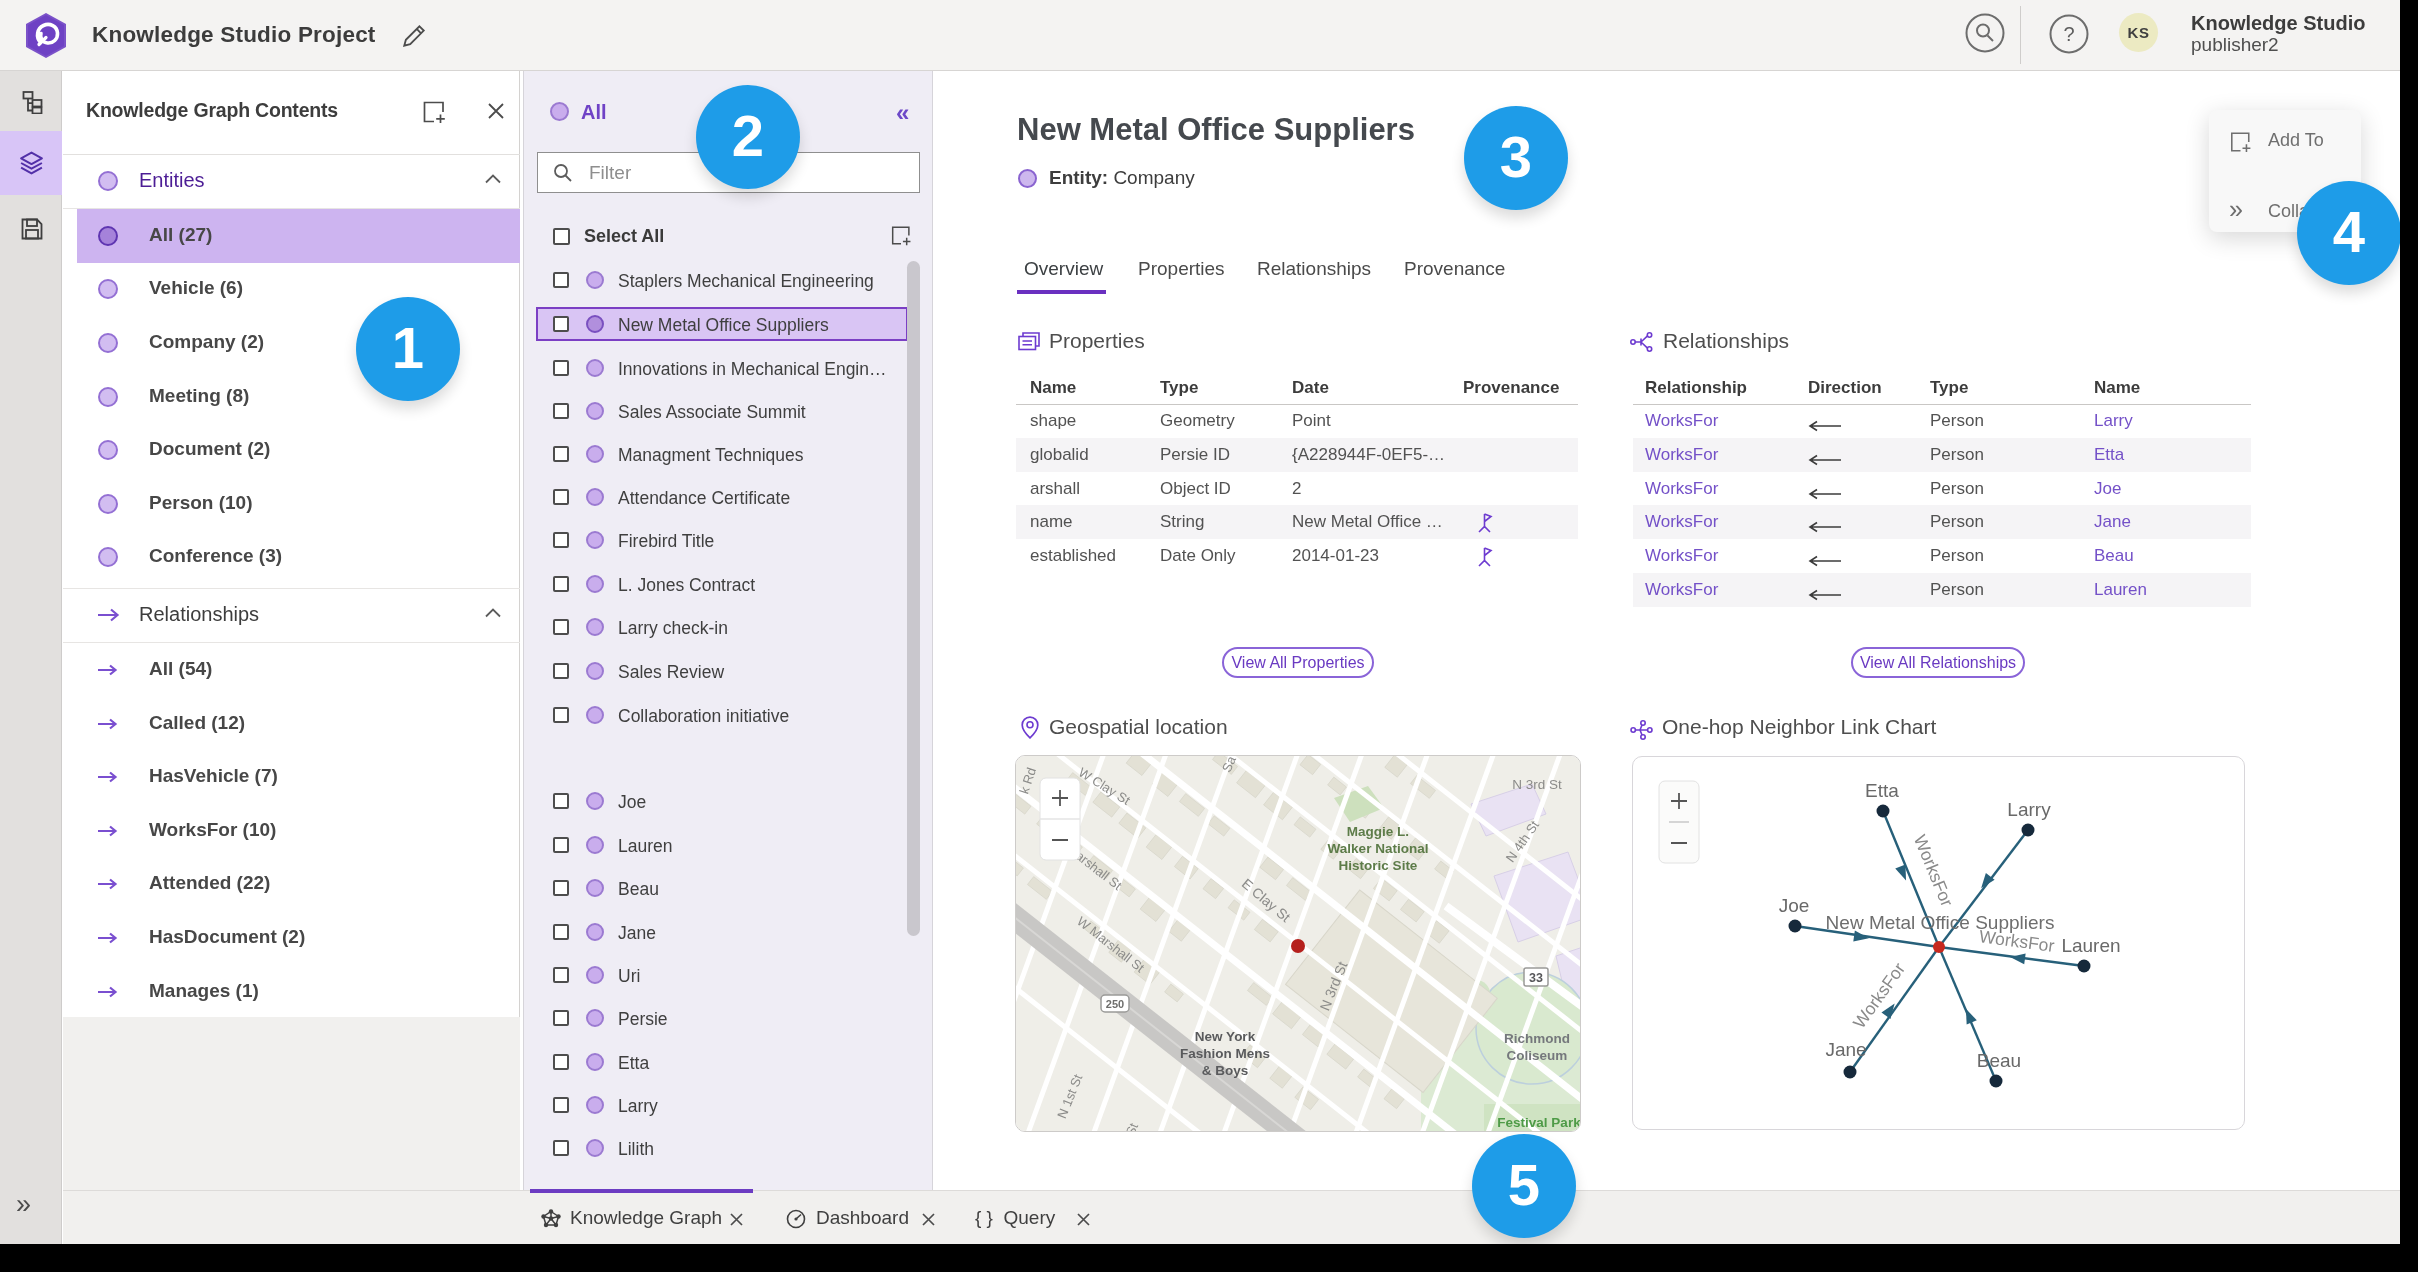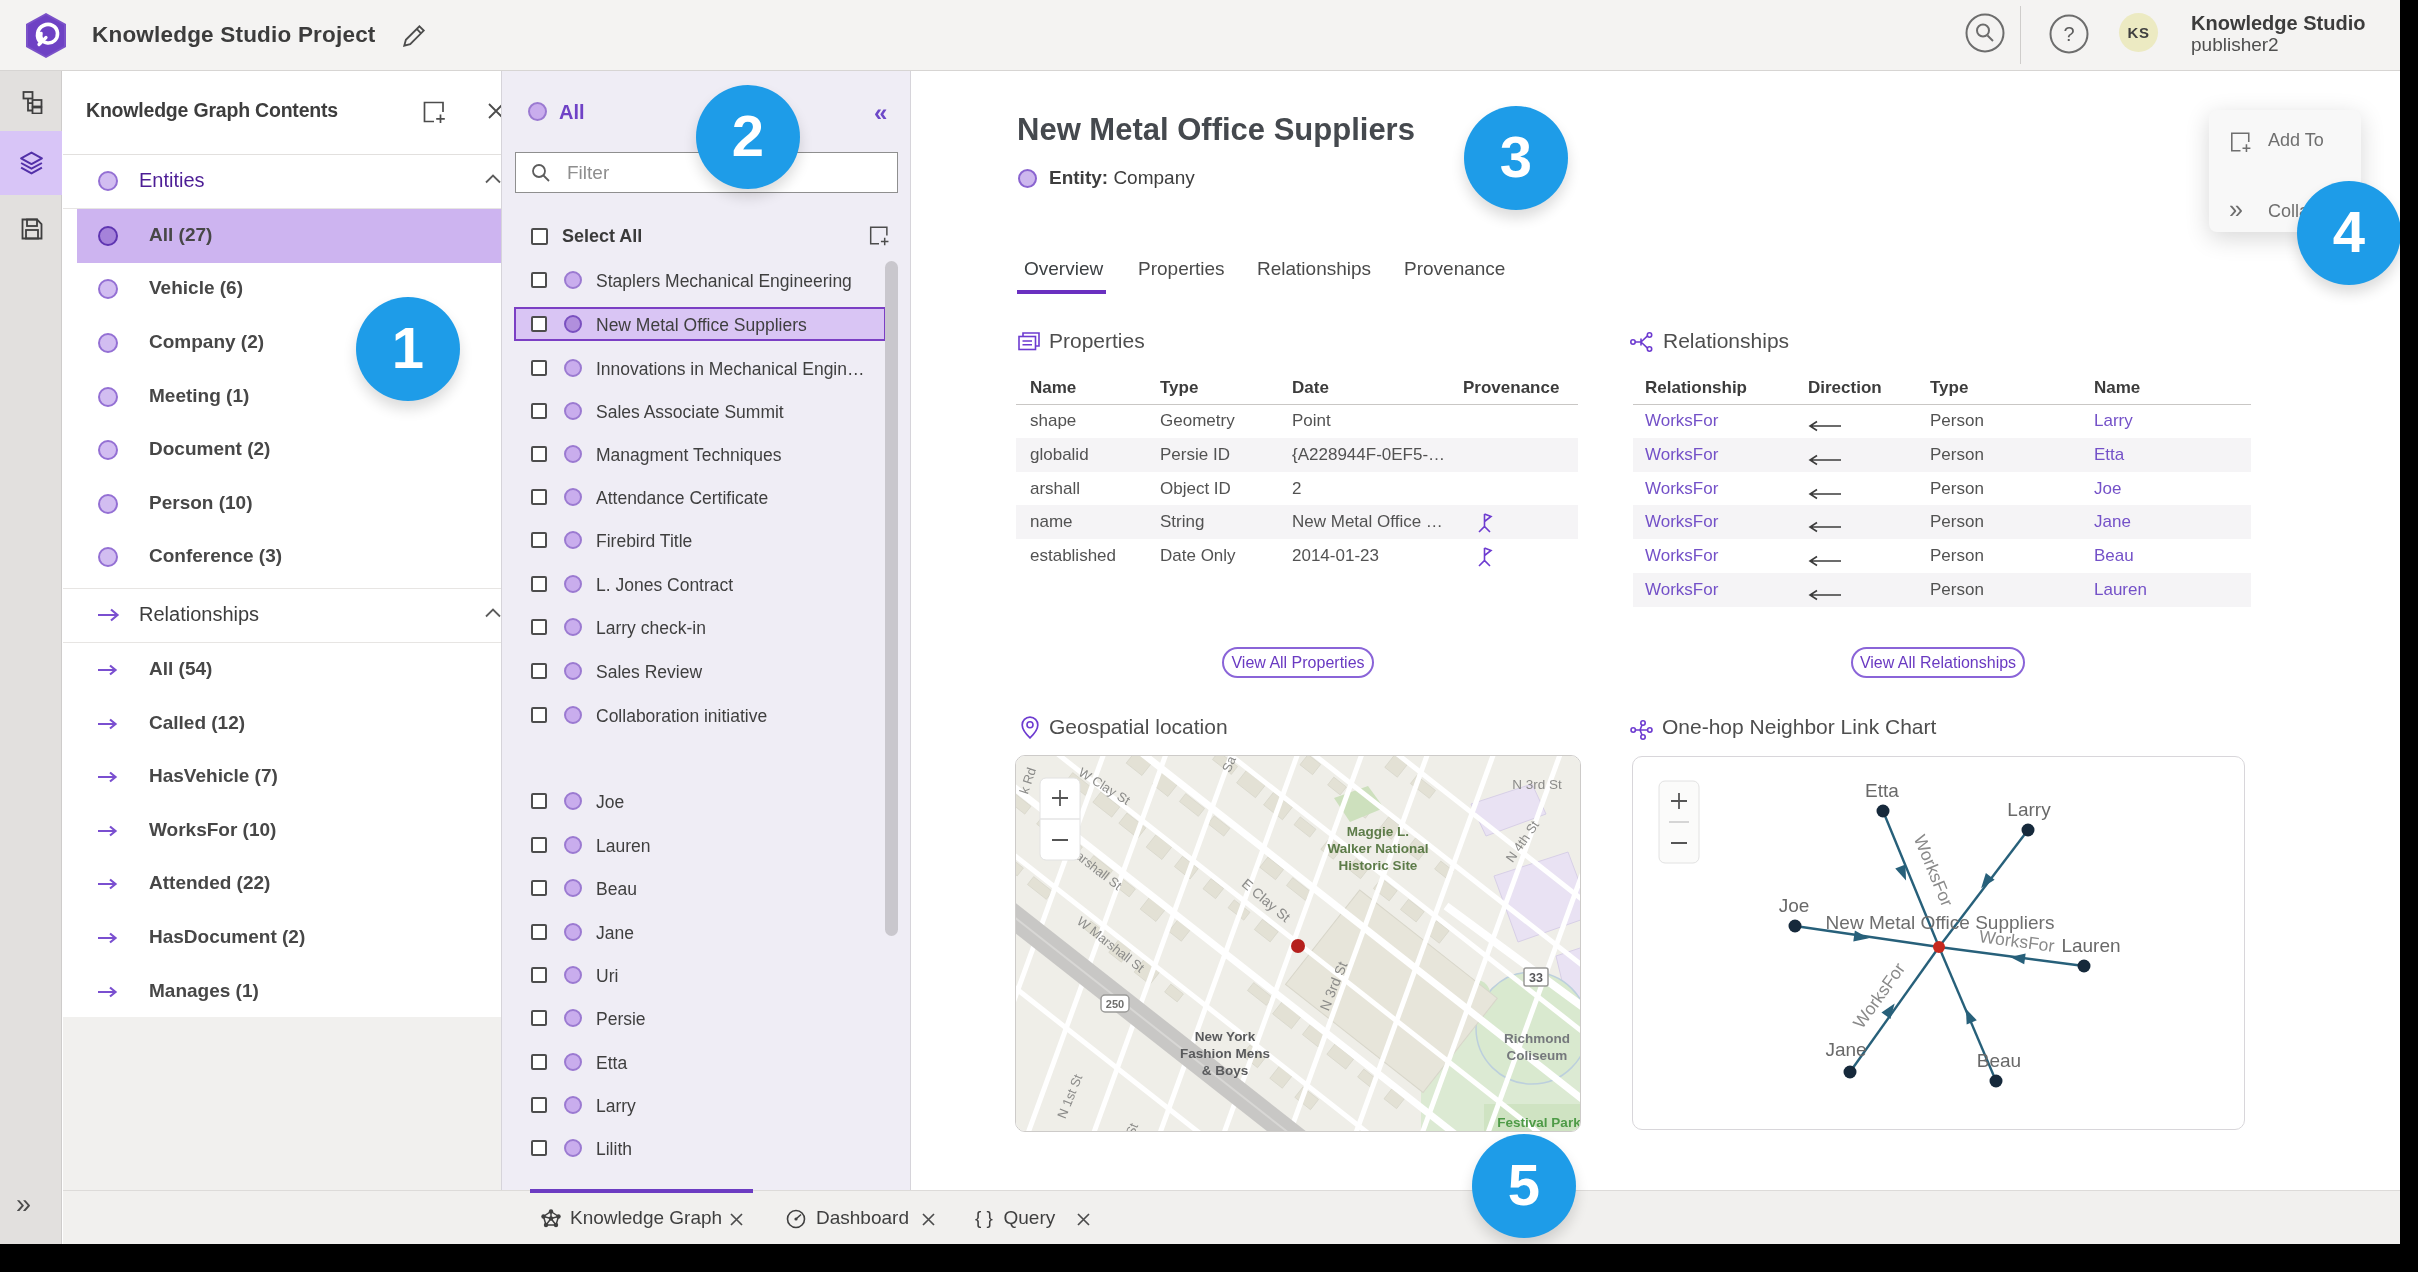--- a/index.html
+++ b/index.html
@@ -15,21 +15,21 @@
 #strip .hl { position:absolute; left:0; top:60px; width:62px; height:64px; background:#d8c5f7; }
 
 #p1 { left:63px; top:71px; width:457px; height:946px; background:#fff; border-right:1px solid #d4d2d0; }
 #p1below { left:63px; top:1017px; width:457px; height:173px; background:#f1f0ee; }
 .p1row { position:absolute; left:0; width:457px; height:54px; }
 .p1row .dot { position:absolute; left:35px; top:17px; width:20px; height:20px; border-radius:50%;
   background:#d2bdf1; border:2px solid #9470d4; }
 .p1row .lbl { position:absolute; left:86px; top:15px; font-size:19px; color:#474747;font-weight:bold; }
 .arrowi { stroke:#7a4fd0; stroke-width:2.2; fill:none; }
 
-#p2 { left:501px; top:71px; width:410px; height:1119px; background:#efedf5; border-left:1px solid #d6d4da; border-right:1px solid #d6d4da; }
+#p2 { left:523px; top:71px; width:410px; height:1119px; background:#efedf5; border-left:1px solid #d6d4da; border-right:1px solid #d6d4da; }
 .p2row { position:absolute; left:12px; width:372px; height:34px; }
 .p2row .cb { position:absolute; left:17px; top:9px; width:16px; height:16px; border:2px solid #4d4d4d; border-radius:2px; background:#fff; }
 .p2row .dot { position:absolute; left:50px; top:8px; width:18px; height:18px; border-radius:50%;
   background:#c9aded; border:2px solid #9b7ad1; }
 .p2row .lbl { position:absolute; left:82px; top:8px; font-size:17.5px; color:#3f3f3f; }
 
 #tabbar { left:63px; top:1190px; width:2337px; height:54px; background:#f1f0ee; border-top:1px solid #dddbd9; }
 
 #content { left:936px; top:71px; width:1464px; height:1119px; background:#fff; }
 .seclbl { position:absolute; font-size:21px; color:#4e4e4e; }
@@ -127,21 +127,21 @@
   <div class="p1row" style="top:191px">
         <div class="dot"></div>
         <div class="lbl">Vehicle (6)</div>
       </div>
   <div class="p1row" style="top:245px">
         <div class="dot"></div>
         <div class="lbl">Company (2)</div>
       </div>
   <div class="p1row" style="top:299px">
         <div class="dot"></div>
-        <div class="lbl">Meeting (1)</div>
+        <div class="lbl">Meeting (8)</div>
       </div>
   <div class="p1row" style="top:352px">
         <div class="dot"></div>
         <div class="lbl">Document (2)</div>
       </div>
   <div class="p1row" style="top:406px">
         <div class="dot"></div>
         <div class="lbl">Person (10)</div>
       </div>
   <div class="p1row" style="top:459px">

